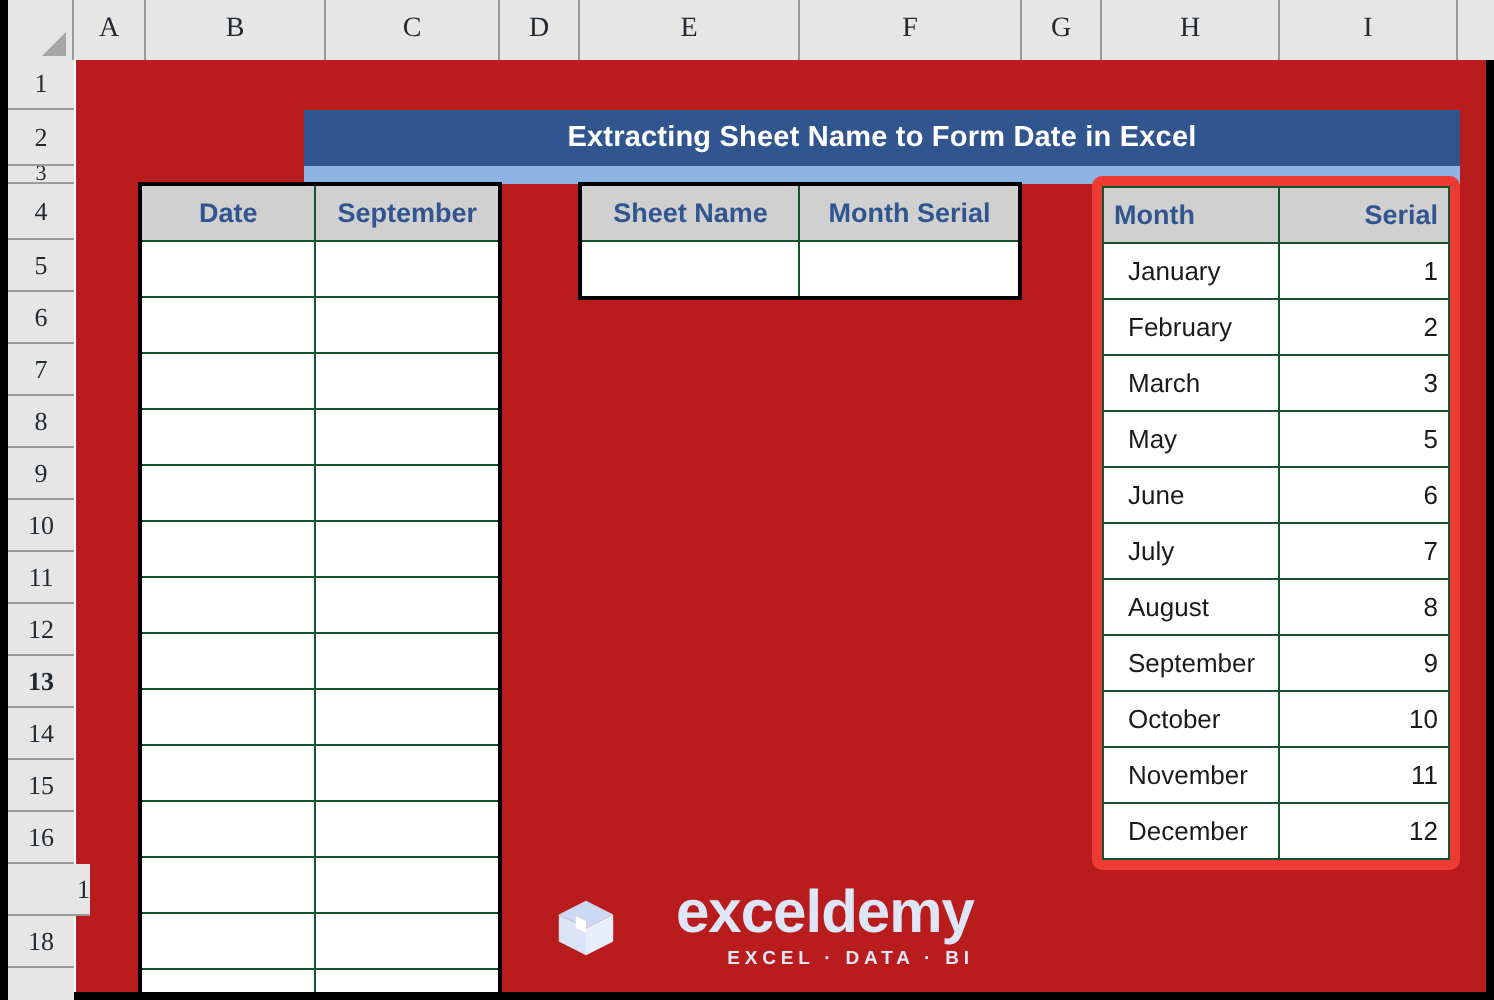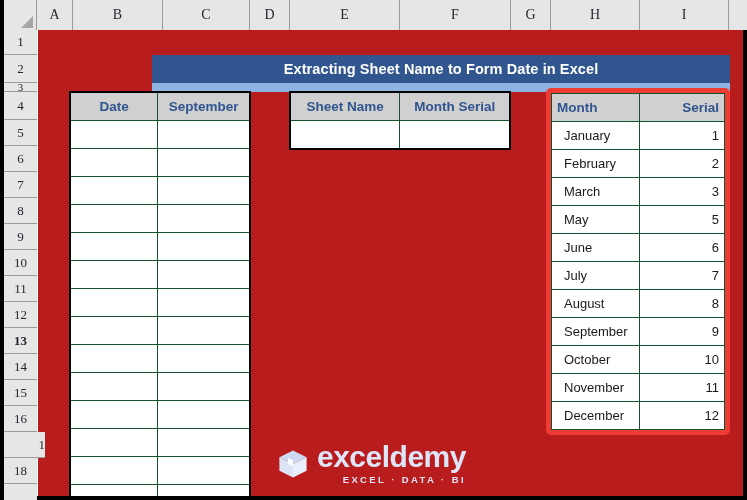--- a/index.html
+++ b/index.html
@@ -175,20 +175,21 @@
 
   
   .watermark {
     position: absolute;
     left: 238px;
     top: 412px;
     display: flex;
     align-items: center;
     opacity: 1;
     pointer-events: none;
+    gap: 21px;
   }
   .wm-mark { width: 34px; height: 34px; margin-right: 7px; }
   .wm-textblock { display: flex; flex-direction: column; }
   .wm-name {
     font-size: 30px;
     font-weight: bold;
     color: #dde5f7;
     line-height: 1;
     letter-spacing: -0.5px;
   }

